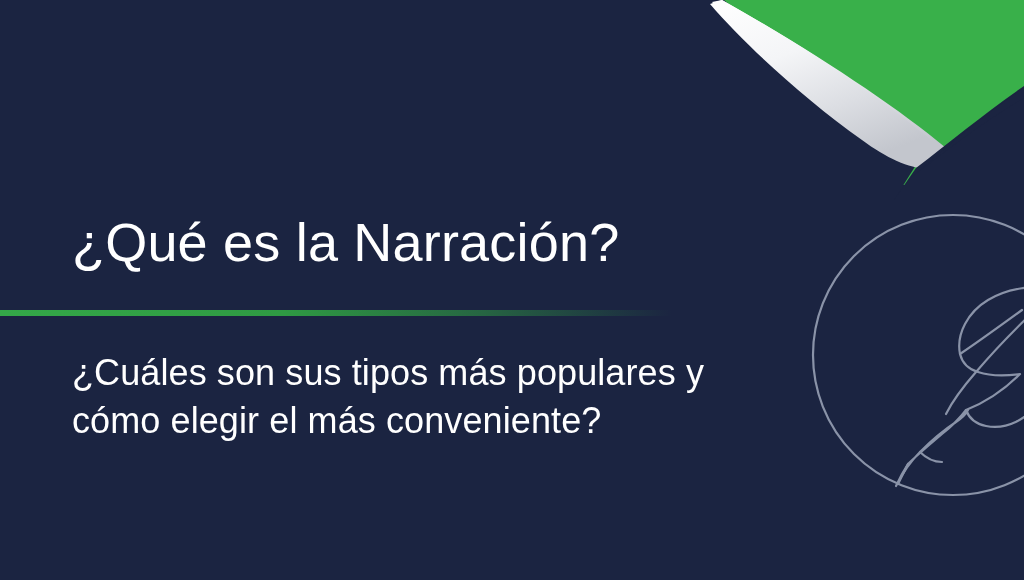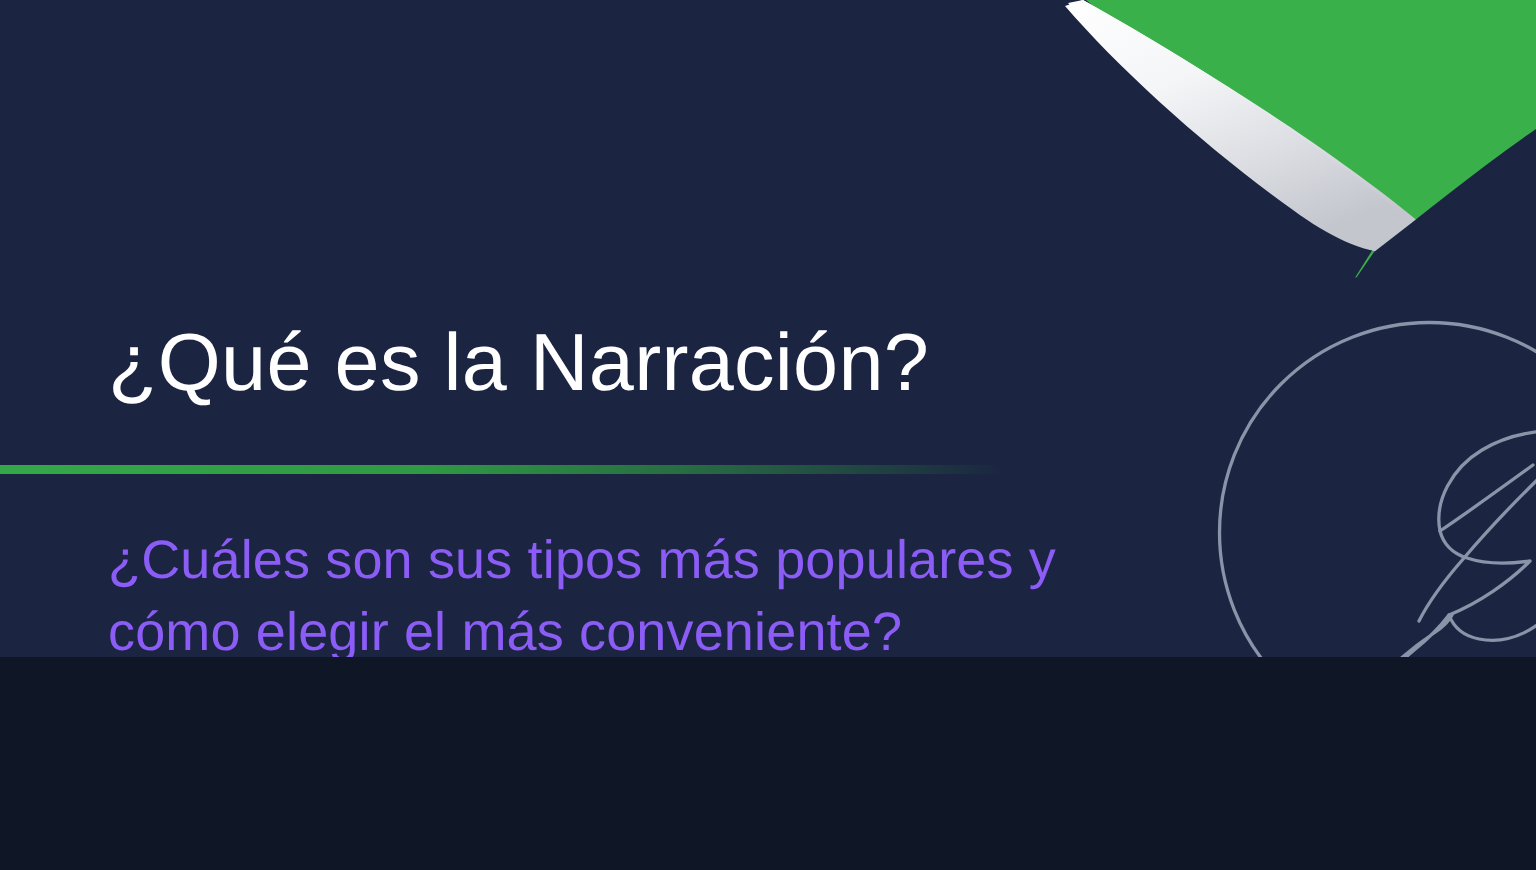--- a/index.html
+++ b/index.html
@@ -6,21 +6,21 @@
     margin: 0;
     padding: 0;
     background: #0f1626;
   }
   body {
     font-family: "Liberation Sans", sans-serif;
   }
   #slide {
     position: relative;
     width: 1024px;
-    height: 438px;
+    height: 580px;
     overflow: hidden;
     background: #1b2441;
   }
 
   
   .bg-base {
     position: absolute;
     inset: 0;
     background: #1b2441;
   }
@@ -73,21 +73,21 @@
   .slide-subtitle {
     position: absolute;
     left: 0;
     top: 349px;
     margin: 0;
     width: 730px;
     font-size: 36px;
     line-height: 1.32;
     font-weight: 400;
     letter-spacing: 0.1px;
-    color: #8b5cf6;
+    color: #ffffff;
   }
 
   
   .emblem {
     position: absolute;
     left: 810px;
     top: 212px;
     width: 290px;
     height: 290px;
   }

